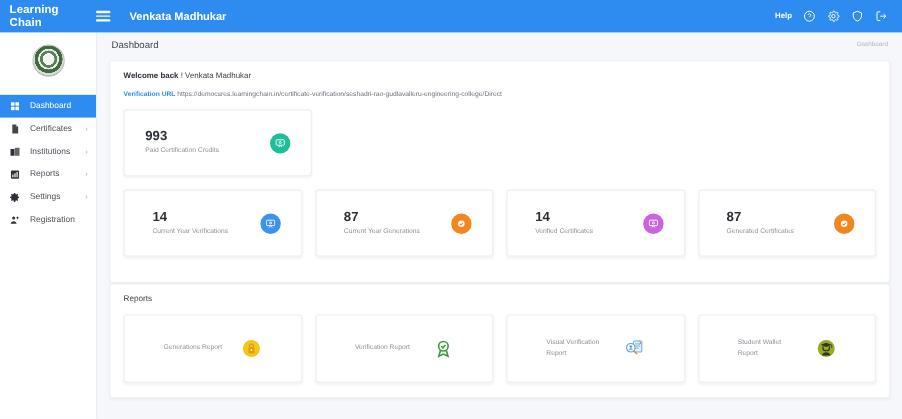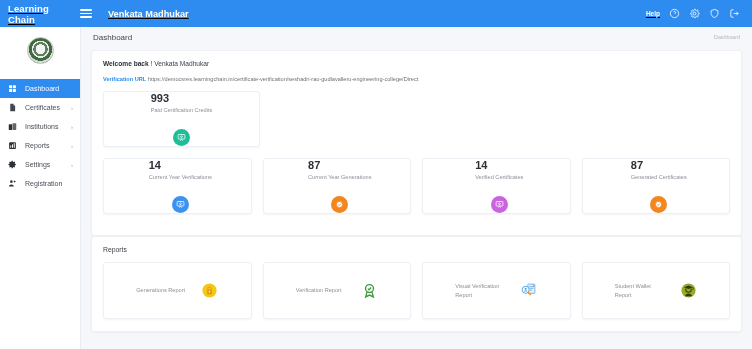--- a/index.html
+++ b/index.html
@@ -7,21 +7,21 @@
     width: 752px; height: 349px;
     font-family: "Liberation Sans", sans-serif;
     background: #f4f6f9;
     overflow: hidden;
   }
   .app { width: 752px; height: 349px; position: relative; }
 
   
   .topbar {
     height: 27px; background: #2e8bf0; display: flex;
-    align-items: center; padding: 0 8px; position: relative; z-index: 5; text-decoration: underline;
+    align-items: center; padding: 0 8px; position: relative; z-index: 5;
   }
   .brand {
     color: #fff; font-size: 9.5px; font-weight: bold;
     letter-spacing: .1px; width: 68px; flex: none;
   }
   .burger { width: 12px; margin-left: 4px; cursor: pointer; flex: none; }
   .burger span {
     display: block; height: 1.6px; background: #fff;
     border-radius: 1px; margin: 2px 0;
   }
@@ -80,21 +80,21 @@
   .welcome b { font-weight: bold; color: #2b2f36; }
   .vurl { font-size: 5.6px; color: #6b717a; margin-bottom: 9px; word-break: break-all; }
   .vurl .lbl { color: #2e8bf0; font-weight: bold; }
 
   
   .row { display: flex; gap: 11px; margin-bottom: 11px; }
   .stat {
     background: #fff; border: 1px solid #edf0f4; border-radius: 3px;
     box-shadow: 0 1px 2px rgba(30,40,60,.05);
     height: 56px; display: flex; align-items: center;
-    justify-content: space-between; padding: 0 17px; flex-direction: column;
+    justify-content: space-between; padding: 0 17px;
   }
   .row.r1 .stat { width: 157px; }
   .row.r2 .stat { flex: 1; padding-left: 23px; }
   .stat-txt { }
   .stat-val { font-size: 11px; font-weight: bold; color: #2b2f36; line-height: 1.1; }
   .stat-lbl { font-size: 5.6px; color: #8a9099; line-height: 1.45; margin-top: 2px; max-width: 64px; }
   .badge {
     width: 17px; height: 17px; border-radius: 50%;
     display: flex; align-items: center; justify-content: center; flex: none;
   }

